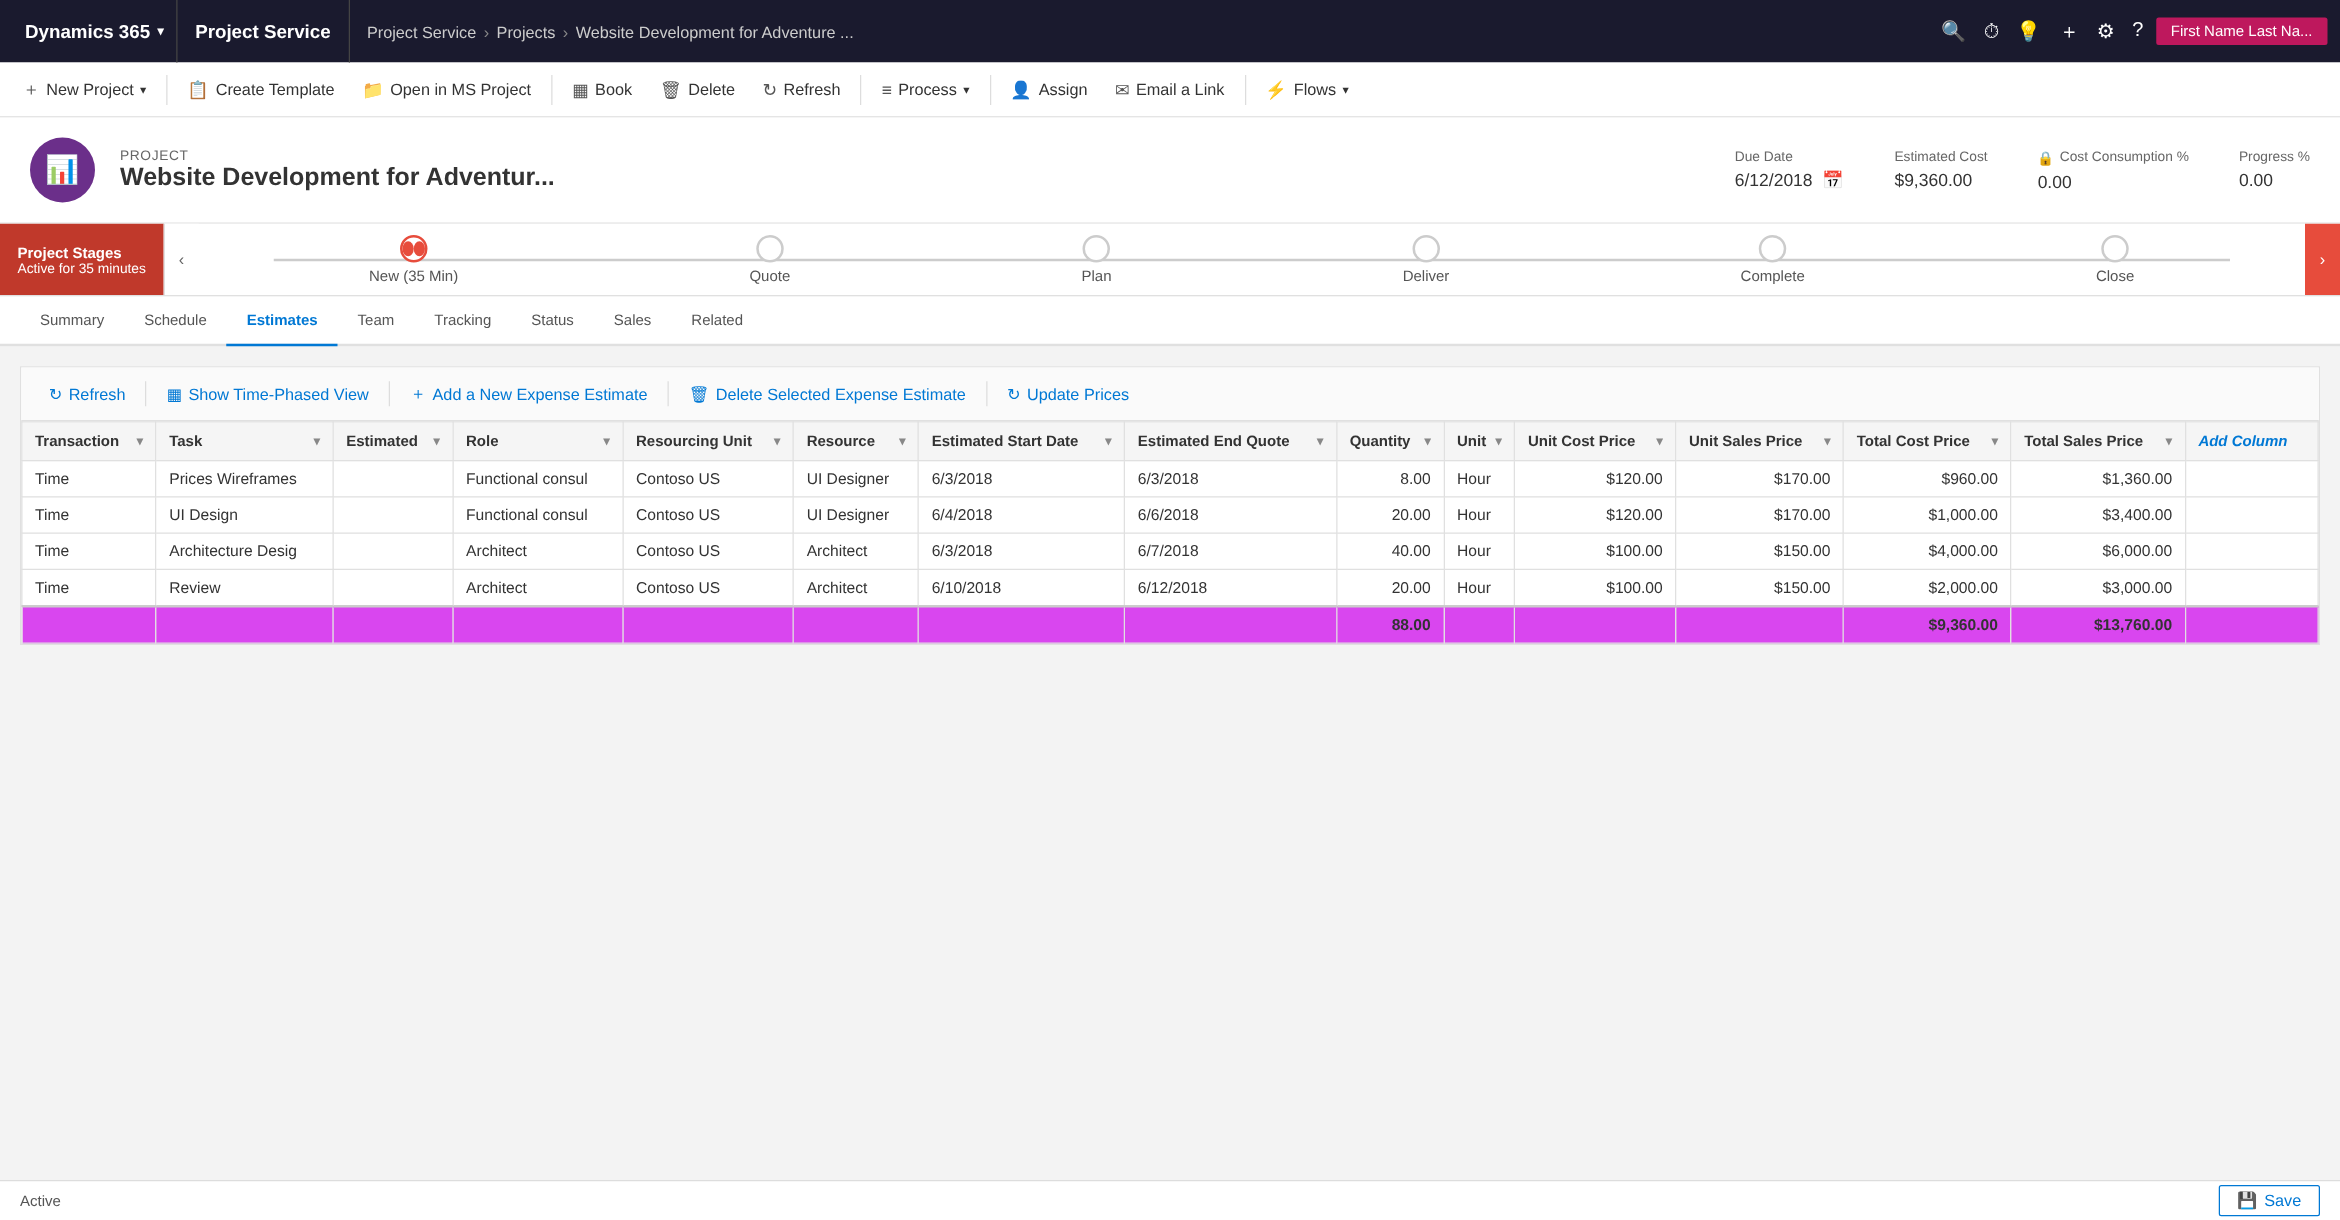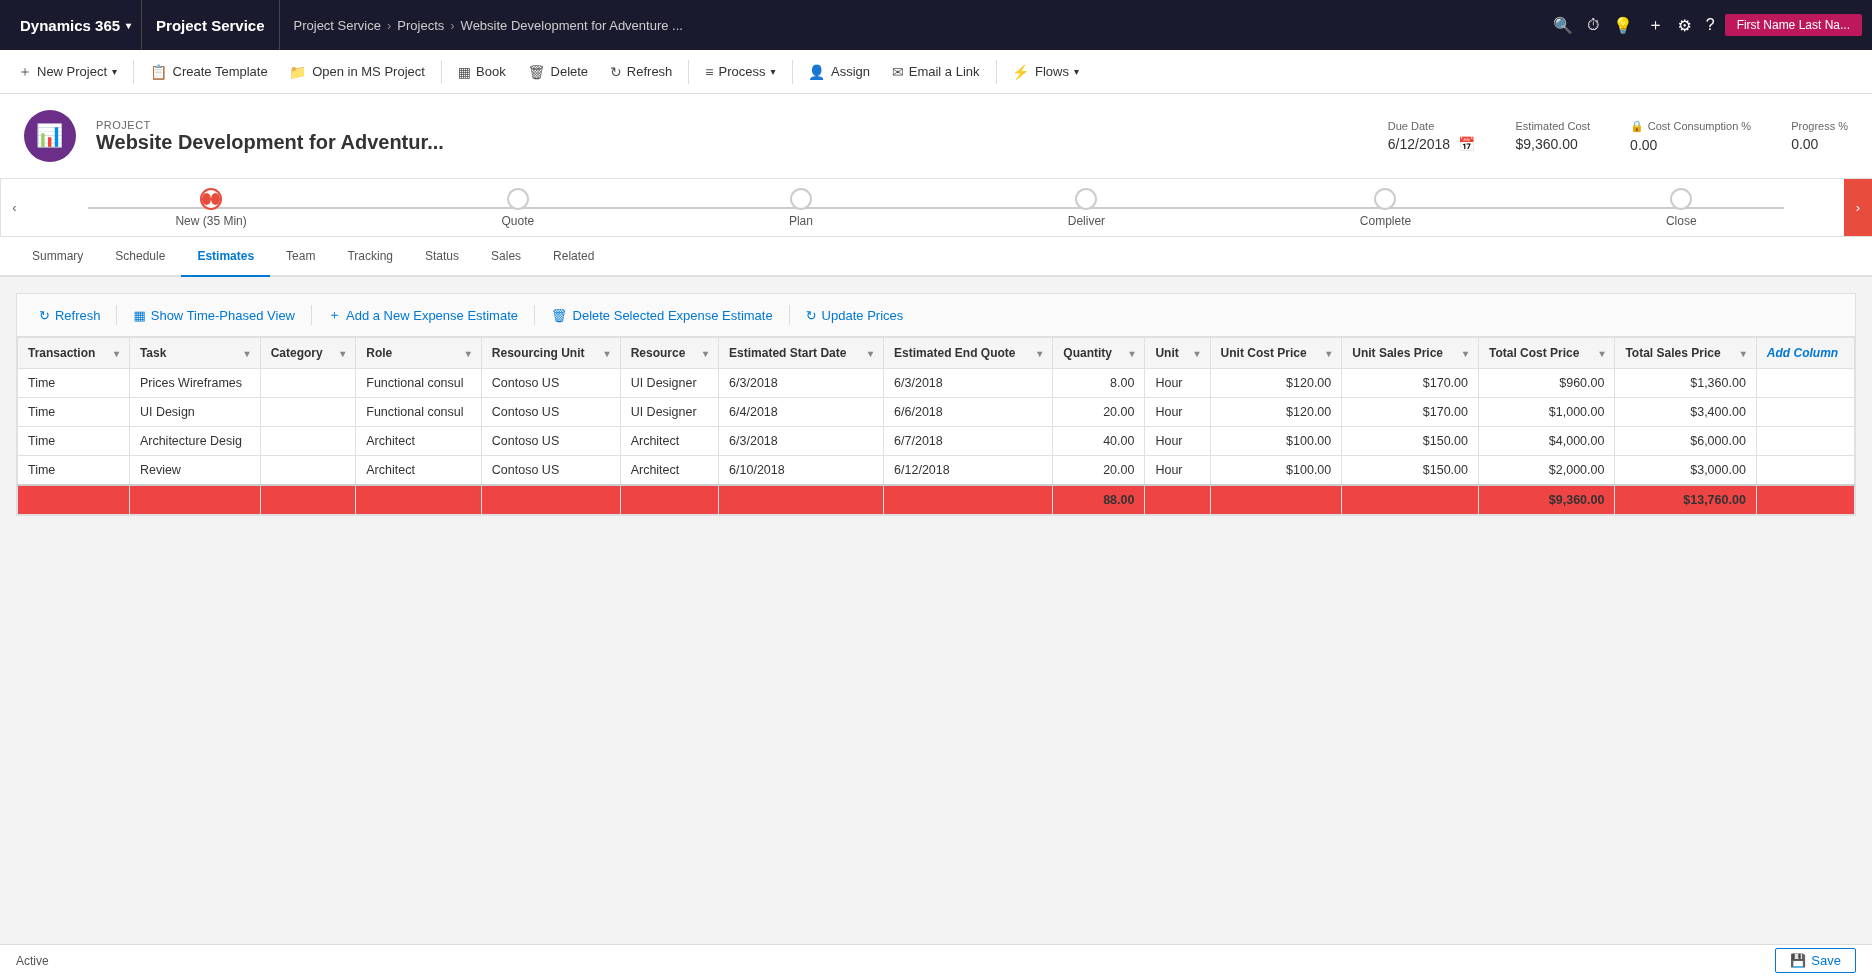--- a/index.html
+++ b/index.html
@@ -261,30 +261,30 @@
       font-size: 12px;
       color: #333;
       white-space: nowrap;
       cursor: pointer;
       user-select: none;
     }
     .estimates-table th .col-header {
       display: flex;
       align-items: center;
       justify-content: space-between;
-      gap: 12px;
+      gap: 0;
     }
     .estimates-table th .sort-icon { color: #888; font-size: 10px; }
     .estimates-table td {
       border: 1px solid #e0e0e0;
       padding: 7px 10px;
       color: #333;
     }
     .estimates-table .footer-row td {
-      background: #ef4444;
+      background: #d946ef;
       font-weight: 600;
       border-top: 2px solid #ccc;
     }
     .estimates-table td.num, .estimates-table th.num { text-align: right; }
     .add-col-header { color: #0078d4; font-style: italic; }
 
     
     .status-bar {
       position: fixed;
       bottom: 0;
@@ -423,20 +423,24 @@
       <div class="meta-value">0.00</div>
     </div>
     <div class="meta-item">
       <div class="meta-label">Progress %</div>
       <div class="meta-value">0.00</div>
     </div>
   </div>
 </div>
 
 <div class="pipeline-bar">
+  <div class="pipeline-label">
+    <span>Project Stages</span>
+    <span class="sub">Active for 35 minutes</span>
+  </div>
   <div class="pipeline-arrow-left">‹</div>
   <div class="pipeline-stages">
     <div class="pipeline-line"></div>
     <div class="stage-item">
       <div class="stage-circle active">
           <div style="width:12px;height:12px;border-radius:50%;background:#e74c3c;"></div>
         </div>
       <span class="stage-name">New  (35 Min)</span>
     </div>
     <div class="stage-item">
@@ -513,21 +517,21 @@
             </div>
         </th>
         <th>
           <div class="col-header">
               <span>Task</span>
               <span class="sort-icon">▾</span>
             </div>
         </th>
         <th>
           <div class="col-header">
-              <span>Category</span>
+              <span>Estimated</span>
               <span class="sort-icon">▾</span>
             </div>
         </th>
         <th>
           <div class="col-header">
               <span>Role</span>
               <span class="sort-icon">▾</span>
             </div>
         </th>
         <th>

